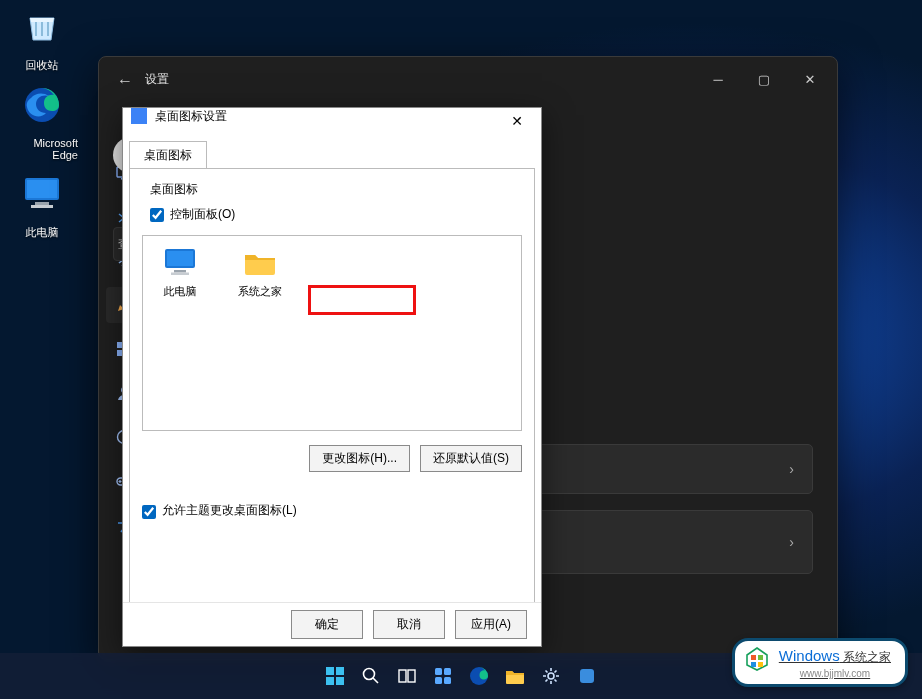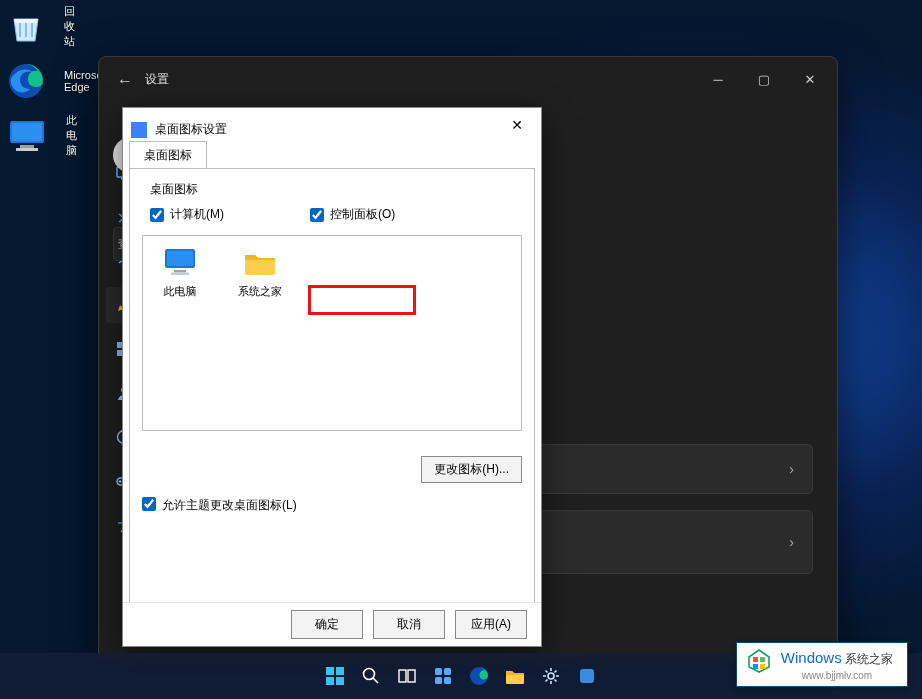--- a/index.html
+++ b/index.html
@@ -6,21 +6,21 @@
 body { width: 922px; height: 699px; overflow: hidden; position: relative; background: #041830; }
 
 
 .desktop {
   position: absolute; inset: 0;
   background: radial-gradient(ellipse 600px 400px at 75% 48%, #1656c5 0%, #0f3d8e 25%, #0a2254 50%, #041830 78%);
 }
 
 
 .desktop-icons { position: absolute; top: 4px; left: 6px; display: flex; flex-direction: column; gap: 10px; }
-.dicon { width: 72px; display: flex; align-items: center; color: #fff; font-size: 11px; gap: 18px; text-align: left; text-shadow: 0 1px 2px rgba(0,0,0,.8); }
+.dicon { width: 72px; display: flex; flex-direction: column; align-items: center; color: #fff; font-size: 11px; gap: 10px; text-align: right; text-shadow: 0 1px 2px rgba(0,0,0,.8); }
 .dicon .iconbox { width: 44px; height: 44px; display: flex; align-items: center; justify-content: center; }
 
 
 .settings-window {
   position: absolute; left: 98px; top: 56px; width: 740px; height: 604px;
   background: #1f1f1f; border: 1px solid #3a3a3a; border-radius: 8px; color: #eaeaea;
   box-shadow: 0 10px 40px rgba(0,0,0,.6);
 }
 .settings-titlebar { height: 44px; display: flex; align-items: center; padding: 0 4px 0 18px; }
 .settings-titlebar .back { width: 28px; font-size: 16px; color: #d0d0d0; }
@@ -51,51 +51,51 @@
 .list-row .rtitle { font-size:13px; }
 .list-row .chev { color:#aaa; font-size:14px; }
 .list-row.small .sub { font-size:11px; color:#9a9a9a; margin-top:3px; }
 
 
 .dialog {
   position: absolute; left: 122px; top: 107px; width: 420px; height: 540px;
   background: #fff; border: 1px solid #888; box-shadow: 0 8px 28px rgba(0,0,0,.5);
   color: #000; font-size: 12px;
 }
-.dialog-title { height: 30px; display:flex; align-items:flex-end; padding:0 8px; }
+.dialog-title { height: 30px; display:flex; align-items:flex-start; padding:0 8px; }
 .dialog-title .ticon { width:16px; height:16px; background:#3b82f6; margin-right:8px; }
 .dialog-title .ttext { flex:1; font-size:12px; }
 .dialog-title .close { width:32px; height:26px; display:flex; align-items:center; justify-content:center; font-size:14px; }
 .tabbar { padding: 2px 6px 0; }
 .tab { display:inline-block; border:1px solid #bbb; border-bottom:none; background:#fff; padding:5px 14px; font-size:12px; position:relative; top:1px; }
 .tabpanel { border:1px solid #bbb; margin:0 6px; padding:10px 12px 14px; height: 447px; position: relative; }
 
 .fieldset-label { margin: 2px 0 8px 8px; }
 .checkgrid { display:grid; grid-template-columns: 160px 170px; row-gap:12px; margin-left:8px; margin-bottom:12px; }
 .chk { display:flex; align-items:center; gap:6px; }
 .chk input { width:14px; height:14px; accent-color:#0067c0; }
 .redbox { position:absolute; border:3px solid #e11; }
 
 .iconwell { border:1px solid #bbb; margin:6px 0 0 0; height:196px; padding:10px 8px; display:flex; gap:22px; align-items:flex-start; }
 .iw-item { width:58px; display:flex; flex-direction:column; align-items:center; gap:6px; font-size:11px; text-align:center; }
 .iw-item .ic { width:38px; height:32px; display:flex; align-items:center; justify-content:center; }
 
-.dlg-btnrow { display:flex; gap:10px; justify-content:flex-end; margin-top:25px; }
+.dlg-btnrow { display:flex; gap:10px; justify-content:flex-end; margin-top:14px; }
 .dlg-btn { border:1px solid #8a8a8a; background:#f3f3f3; padding:4px 12px; font-size:12px; min-width:82px; text-align:center; }
-.allow-row { display:flex; align-items:flex-start; gap:6px; margin-top:14px; }
+.allow-row { display:flex; align-items:flex-end; gap:6px; margin-top:30px; }
 
 .dlg-footer { position:absolute; left:0; right:0; bottom:0; height:44px; display:flex; align-items:center; justify-content:flex-end; gap:10px; padding:0 14px; background:#fff; border-top:1px solid #e5e5e5; }
 .dlg-footer .dlg-btn { min-width:72px; padding:5px 10px; }
 
 
 .taskbar { position:absolute; left:0; right:0; bottom:0; height:46px; background: rgba(20,30,55,.82); backdrop-filter: blur(6px); display:flex; align-items:center; justify-content:center; gap:8px; }
 .tb-icon { width:28px; height:28px; border-radius:4px; display:flex; align-items:center; justify-content:center; }
 
 
-.watermark { position:absolute; right:14px; bottom:12px; background:#fff; border:1px solid #0c4a6e; border-radius:0; padding:6px 14px 4px 44px; font-size:12px; color:#333; box-shadow:0 2px 6px rgba(0,0,0,.3); }
+.watermark { position:absolute; right:14px; bottom:12px; background:#fff; border:3px solid #0c4a6e; border-radius:16px; padding:6px 14px 4px 44px; font-size:12px; color:#333; box-shadow:0 2px 6px rgba(0,0,0,.3);text-decoration:underline; }
 .watermark .wlogo { position:absolute; left:8px; top:4px; width:28px; height:28px; }
 .watermark .brand { color:#0a6dd6; font-size:15px; }
 .watermark .sub { color:#888; font-size:10px;margin-left:21px; }
 
 svg { display:block; }
 </style>
 </head>
 <body>
 
 <div class="desktop"></div>
@@ -254,24 +254,20 @@
     <div class="ttext">桌面图标设置</div>
     <div class="close">✕</div>
   </div>
   <div class="tabbar">
     <div class="tab">桌面图标</div>
   </div>
   <div class="tabpanel">
     <div class="fieldset-label">桌面图标</div>
 
     <div class="checkgrid">
-      <label class="chk">
-          <input type="checkbox" checked="" style="">
-          <span>计算机(M)</span>
-        </label>
       <label class="chk">
           <input type="checkbox" checked="" style="">
           <span>控制面板(O)</span>
         </label>
     </div>
 
     <div class="redbox" style="left:178px; top:116px; width:108px; height:30px;"></div>
 
     <div class="iconwell">
       <div class="iw-item">
@@ -291,20 +287,21 @@
               <path d="M3 8h10l3 3h17v15a2 2 0 0 1-2 2H5a2 2 0 0 1-2-2z" fill="#ffcc4d"></path>
               <path d="M3 8h10l3 3h17v2H3z" fill="#f0b429"></path>
             </svg>
           </div>
         <span>系统之家</span>
       </div>
     </div>
 
     <div class="dlg-btnrow">
       <button class="dlg-btn">更改图标(H)...</button>
+      <button class="dlg-btn">还原默认值(S)</button>
     </div>
 
     <div class="allow-row">
       <input type="checkbox" checked="" style="accent-color: rgb(0, 103, 192); width: 14px; height: 14px;">
       <span>允许主题更改桌面图标(L)</span>
     </div>
   </div>
 
   <div class="dlg-footer">
     <button class="dlg-btn">确定</button>

